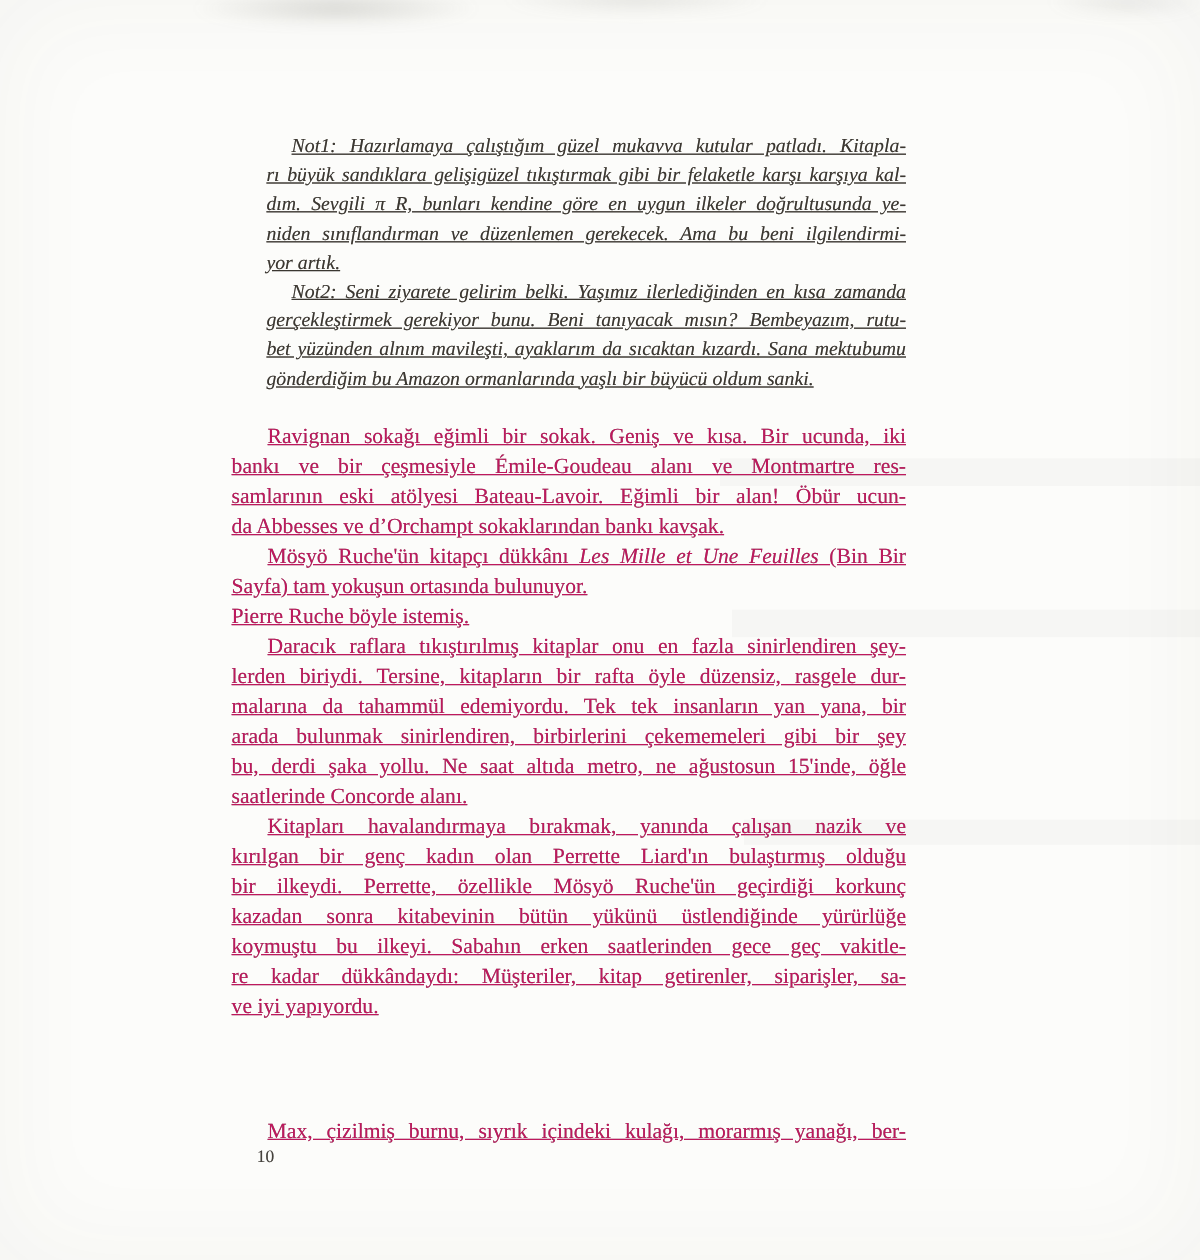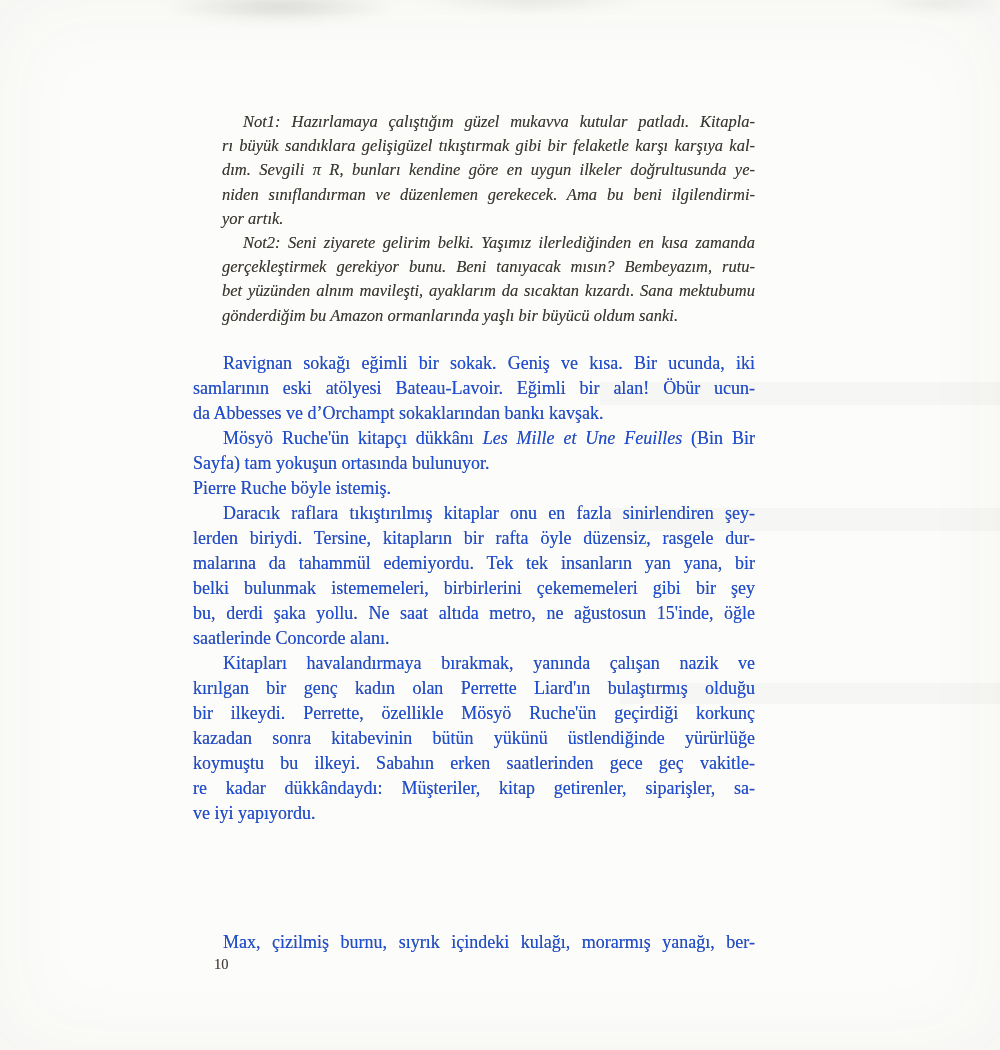--- a/index.html
+++ b/index.html
@@ -34,21 +34,21 @@
   .smudge.s3 { left: 850px; top: -16px; width: 180px; height: 36px;
     background: radial-gradient(closest-side, rgba(120,120,115,0.12), rgba(120,120,115,0) 75%); }
   .stripe {
     position: absolute; pointer-events: none;
     background: rgba(90,90,85,0.035);
   }
   .stripe.t1 { left: 600px; top: 382px; width: 400px; height: 23px; }
   .stripe.t2 { left: 610px; top: 508px; width: 390px; height: 23px; }
   .stripe.t3 { left: 620px; top: 683px; width: 380px; height: 21px; }
 
-  .textblock { position: absolute; }
+  .textblock { position: absolute; text-decoration: underline; }
   .para { text-align: justify; }
   .line {
     white-space: nowrap;
     text-align-last: justify;
     -moz-text-align-last: justify;
   }
   .line.end { text-align-last: left; -moz-text-align-last: left; }
 
   
   #notes {
@@ -57,21 +57,21 @@
     color: #3b3731;
     text-shadow: 0 0 0.5px rgba(70,65,60,0.55);
   }
   #notes .line { height: 24.2px; line-height: 24.2px; font-style: italic; }
   #notes .line.first { text-indent: 21px; }
 
   
   #body-text, #continuation {
     left: 193px; width: 562px;
     font-size: 18px;
-    color: #1d4ed8;
+    color: #be185d;
     text-shadow: 0 0 0.5px rgba(55,50,45,0.6);
   }
   #body-text { top: 351px; }
   #continuation { top: 930px; }
   #body-text .line, #continuation .line { height: 25px; line-height: 25px; }
   #body-text .line.first, #continuation .line.first { text-indent: 30px; }
 
   #page-number {
     position: absolute;
     left: 214px; top: 954px;
@@ -104,35 +104,36 @@
         <div class="line first"><span>Not2: Seni ziyarete gelirim belki. Yaşımız ilerlediğinden en kısa zamanda</span></div>
         <div class="line"><span>gerçekleştirmek gerekiyor bunu. Beni tanıyacak mısın? Bembeyazım, rutu-</span></div>
         <div class="line"><span>bet yüzünden alnım mavileşti, ayaklarım da sıcaktan kızardı. Sana mektubumu</span></div>
         <div class="line end"><span>gönderdiğim bu Amazon ormanlarında yaşlı bir büyücü oldum sanki.</span></div>
       </div>
     </div>
 
   <div id="body-text" class="textblock">
       <div class="para">
         <div class="line first"><span>Ravignan sokağı eğimli bir sokak. Geniş ve kısa. Bir ucunda, iki</span></div>
+        <div class="line"><span>bankı ve bir çeşmesiyle Émile-Goudeau alanı ve Montmartre res-</span></div>
         <div class="line"><span>samlarının eski atölyesi Bateau-Lavoir. Eğimli bir alan! Öbür ucun-</span></div>
         <div class="line end"><span>da Abbesses ve d’Orchampt sokaklarından bankı kavşak.</span></div>
       </div>
       <div class="para">
         <div class="line first"><span>Mösyö Ruche'ün kitapçı dükkânı </span><i>Les Mille et Une Feuilles</i><span> (Bin Bir</span></div>
         <div class="line end"><span>Sayfa) tam yokuşun ortasında bulunuyor.</span></div>
       </div>
       <div class="para">
         <div class="line end"><span>Pierre Ruche böyle istemiş.</span></div>
       </div>
       <div class="para">
         <div class="line first"><span>Daracık raflara tıkıştırılmış kitaplar onu en fazla sinirlendiren şey-</span></div>
         <div class="line"><span>lerden biriydi. Tersine, kitapların bir rafta öyle düzensiz, rasgele dur-</span></div>
         <div class="line"><span>malarına da tahammül edemiyordu. Tek tek insanların yan yana, bir</span></div>
-        <div class="line"><span>belki bulunmak istememeleri, birbirlerini çekememeleri gibi bir şey</span></div>
+        <div class="line"><span>arada bulunmak sinirlendiren, birbirlerini çekememeleri gibi bir şey</span></div>
         <div class="line"><span>bu, derdi şaka yollu. Ne saat altıda metro, ne ağustosun 15'inde, öğle</span></div>
         <div class="line end"><span>saatlerinde Concorde alanı.</span></div>
       </div>
       <div class="para">
         <div class="line first"><span>Kitapları havalandırmaya bırakmak, yanında çalışan nazik ve</span></div>
         <div class="line"><span>kırılgan bir genç kadın olan Perrette Liard'ın bulaştırmış olduğu</span></div>
         <div class="line"><span>bir ilkeydi. Perrette, özellikle Mösyö Ruche'ün geçirdiği korkunç</span></div>
         <div class="line"><span>kazadan sonra kitabevinin bütün yükünü üstlendiğinde yürürlüğe</span></div>
         <div class="line"><span>koymuştu bu ilkeyi. Sabahın erken saatlerinden gece geç vakitle-</span></div>
         <div class="line"><span>re kadar dükkândaydı: Müşteriler, kitap getirenler, siparişler, sa-</span></div>

